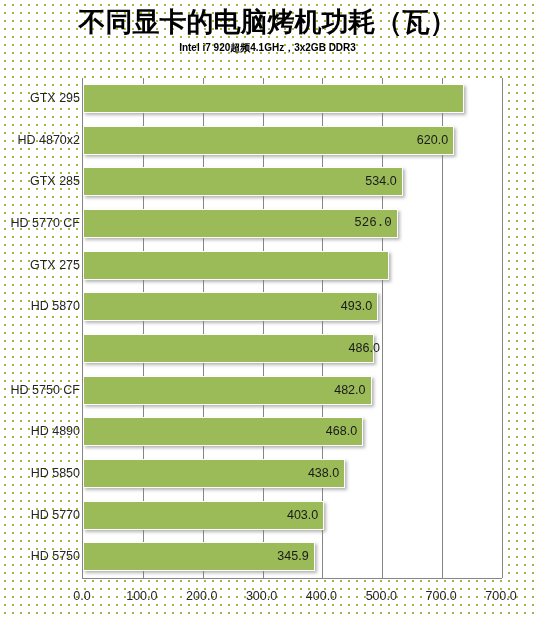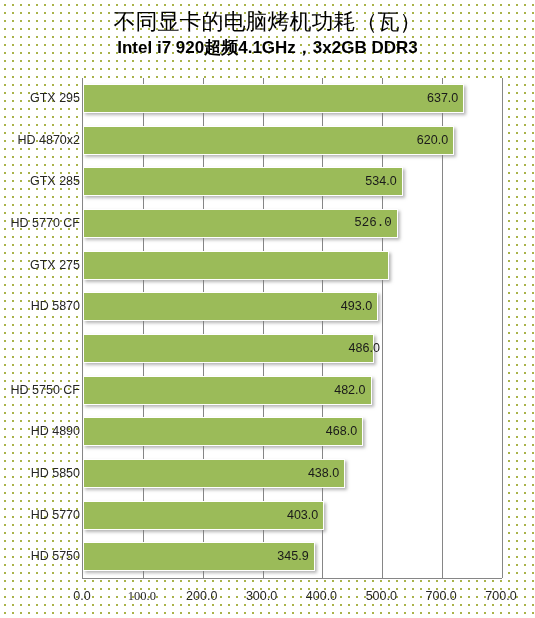--- a/index.html
+++ b/index.html
@@ -45,29 +45,29 @@
   
   #title-block {
     position: absolute;
     left: 0;
     top: 8px;
     width: 535px;
     text-align: center;
     z-index: 5;
   }
   #chart-title {
-    font-size: 22px;
-    font-weight: normal;
+    font-size: 27px;
+    font-weight: bold;
     color: #000000;
     letter-spacing: 0px;
     line-height: 28px;
     white-space: nowrap;
   }
   #chart-subtitle {
-    font-size: 17px;
+    font-size: 10px;
     font-weight: bold;
     color: #000000;
     line-height: 18px;
     margin-top: 3px;
     white-space: nowrap;
   }
 
   
   #plot-area {
     position: absolute;
@@ -188,21 +188,20 @@
         <div class="gridline" style="left: 119.714px;"></div>
         <div class="gridline" style="left: 179.571px;"></div>
         <div class="gridline" style="left: 239.429px;"></div>
         <div class="gridline" style="left: 299.286px;"></div>
         <div class="gridline" style="left: 359.143px;"></div>
         <div class="gridline" style="left: 419px;"></div>
       </div>
     <div id="bars">
         <div class="bar-row" style="top: 0px;">
           <div class="bar" style="width: 381.29px; background: rgb(155, 187, 89);"></div>
-          <div class="bar-value" style="left: 0px; width: 381.29px;">637.0</div>
         </div>
         <div class="bar-row" style="top: 41.6667px;">
           <div class="bar" style="width: 371.114px; background: rgb(155, 187, 89);"></div>
           <div class="bar-value" style="left: 0px; width: 371.114px;">620.0</div>
         </div>
         <div class="bar-row" style="top: 83.3333px;">
           <div class="bar" style="width: 319.637px; background: rgb(155, 187, 89);"></div>
           <div class="bar-value" style="left: 0px; width: 319.637px;">534.0</div>
         </div>
         <div class="bar-row" style="top: 125px;">
@@ -254,21 +253,21 @@
       <div class="cat-label-inner" style="top: 208.333px;">HD 5870</div>
       <div class="cat-label-inner" style="top: 291.667px;">HD 5750 CF</div>
       <div class="cat-label-inner" style="top: 333.333px;">HD 4890</div>
       <div class="cat-label-inner" style="top: 375px;">HD 5850</div>
       <div class="cat-label-inner" style="top: 416.667px;">HD 5770</div>
       <div class="cat-label-inner" style="top: 458.333px;">HD 5750</div>
     </div>
 
   <div id="x-labels">
       <div class="x-label" style="left: 82px;">0.0</div>
-      <div class="x-label" style="left: 141.857px; font-family: Liberation Serif, serif;">100.0</div>
+      <div class="x-label" style="left: 141.857px;">100.0</div>
       <div class="x-label" style="left: 201.714px;">200.0</div>
       <div class="x-label" style="left: 261.571px;">300.0</div>
       <div class="x-label" style="left: 321.429px;">400.0</div>
       <div class="x-label" style="left: 381.286px;">500.0</div>
       <div class="x-label" style="left: 441.143px;">700.0</div>
       <div class="x-label" style="left: 501px;">700.0</div>
     </div>
 </div>
 
 </body></html>

